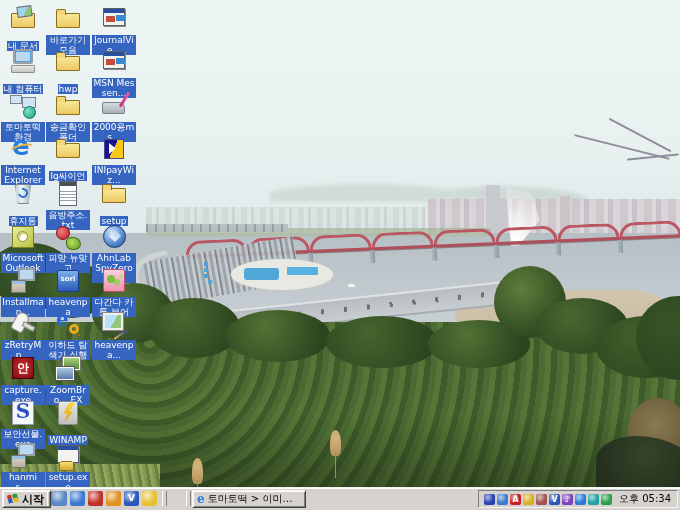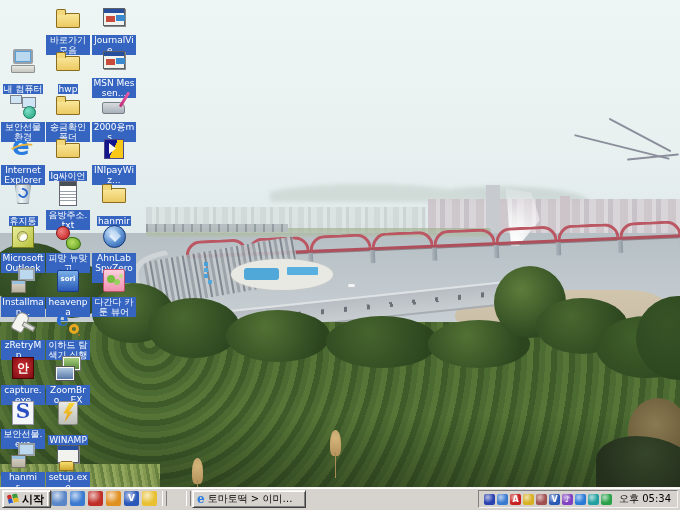--- a/index.html
+++ b/index.html
@@ -259,42 +259,44 @@
         <b style="left:40px;top:22px;width:70px;transform:rotate(28deg)"></b>
         <b style="left:62px;top:44px;width:52px;transform:rotate(-6deg)"></b>
       </div>
       <div class="layer reed" style="left:330px;top:430px"></div>
       <div class="layer reed" style="left:192px;top:458px"></div>
       <div class="layer grass-bl"></div>
       <div class="layer dry-bush"></div>
       <div class="layer dark-corner"></div>
     </div>
     <div id="icons">
+        <div class="di" style="left: 1px; top: 4px;"><span class="ico ico-folder-image"></span><span class="di-label">내 문서</span></div>
         <div class="di" style="left: 46px; top: 4px;"><span class="ico ico-folder"></span><span class="di-label">바로가기모음</span></div>
         <div class="di" style="left: 92px; top: 4px;"><span class="ico ico-window"></span><span class="di-label">JournalVie...</span></div>
         <div class="di" style="left: 46px; top: 47px;"><span class="ico ico-folder"></span><span class="di-label">hwp</span></div>
         <div class="di" style="left: 1px; top: 47px;"><span class="ico ico-computer"></span><span class="di-label">내 컴퓨터</span></div>
         <div class="di" style="left: 92px; top: 47px;"><span class="ico ico-window"></span><span class="di-label">MSN Messen...</span></div>
-        <div class="di" style="left: 1px; top: 91px;"><span class="ico ico-network"></span><span class="di-label">보안선물 환경</span></div>
+        <div class="di" style="left: 1px; top: 91px;"><span class="ico ico-network"></span><span class="di-label">토마토떡 환경</span></div>
         <div class="di" style="left: 46px; top: 91px;"><span class="ico ico-folder"></span><span class="di-label">송금확인폴더</span></div>
         <div class="di" style="left: 92px; top: 91px;"><span class="ico ico-device"></span><span class="di-label">2000용ms...</span></div>
         <div class="di" style="left: 1px; top: 134px;"><span class="ico ico-ie"></span><span class="di-label">Internet Explorer</span></div>
         <div class="di" style="left: 46px; top: 134px;"><span class="ico ico-folder"></span><span class="di-label">lg싸이언</span></div>
         <div class="di" style="left: 92px; top: 134px;"><span class="ico ico-inipay"></span><span class="di-label">INIpayWiz...</span></div>
         <div class="di" style="left: 1px; top: 179px;"><span class="ico ico-recycle"></span><span class="di-label">휴지통</span></div>
         <div class="di" style="left: 46px; top: 179px;"><span class="ico ico-textfile"></span><span class="di-label">음방주소.txt</span></div>
-        <div class="di" style="left: 92px; top: 179px;"><span class="ico ico-folder"></span><span class="di-label">hanmir</span></div>
+        <div class="di" style="left: 92px; top: 179px;"><span class="ico ico-folder"></span><span class="di-label">setup</span></div>
         <div class="di" style="left: 1px; top: 222px;"><span class="ico ico-outlook"></span><span class="di-label">Microsoft Outlook</span></div>
         <div class="di" style="left: 46px; top: 222px;"><span class="ico ico-game"></span><span class="di-label">피망 뉴맞고</span></div>
         <div class="di" style="left: 92px; top: 222px;"><span class="ico ico-spyzero"></span><span class="di-label">AhnLab SpyZero 2.0</span></div>
         <div class="di" style="left: 1px; top: 266px;"><span class="ico ico-installer"></span><span class="di-label">Installman...</span></div>
         <div class="di" style="left: 46px; top: 266px;"><span class="ico ico-soribada"></span><span class="di-label">heavenpa</span></div>
         <div class="di" style="left: 92px; top: 266px;"><span class="ico ico-cartoon"></span><span class="di-label">다간다 카툰 뷰어</span></div>
         <div class="di" style="left: 1px; top: 309px;"><span class="ico ico-glove"></span><span class="di-label">zRetryMp...</span></div>
         <div class="di" style="left: 46px; top: 309px;"><span class="ico ico-ehard"></span><span class="di-label">이하드 탐색기 실행</span></div>
+        <div class="di" style="left: 92px; top: 309px;"><span class="ico ico-paint"></span><span class="di-label">heavenpa...</span></div>
         <div class="di" style="left: 1px; top: 354px;"><span class="ico ico-ahn"></span><span class="di-label">capture.exe</span></div>
         <div class="di" style="left: 46px; top: 354px;"><span class="ico ico-photos"></span><span class="di-label">ZoomBro... EX</span></div>
         <div class="di" style="left: 1px; top: 398px;"><span class="ico ico-sblue"></span><span class="di-label">보안선물.exe</span></div>
         <div class="di" style="left: 46px; top: 398px;"><span class="ico ico-winamp"></span><span class="di-label">WINAMP</span></div>
         <div class="di" style="left: 1px; top: 441px;"><span class="ico ico-installer"></span><span class="di-label">hanmir....</span></div>
         <div class="di" style="left: 46px; top: 441px;"><span class="ico ico-setup"></span><span class="di-label">setup.exe</span></div>
       </div>
   </div>
 
   <div class="taskbar">

